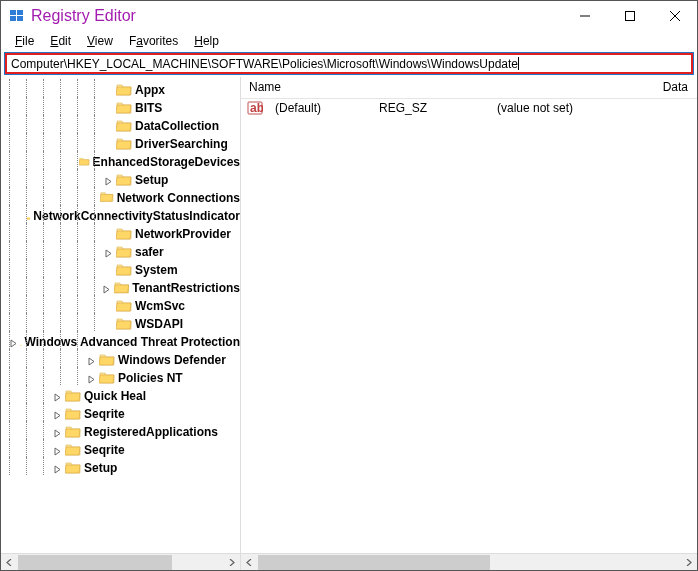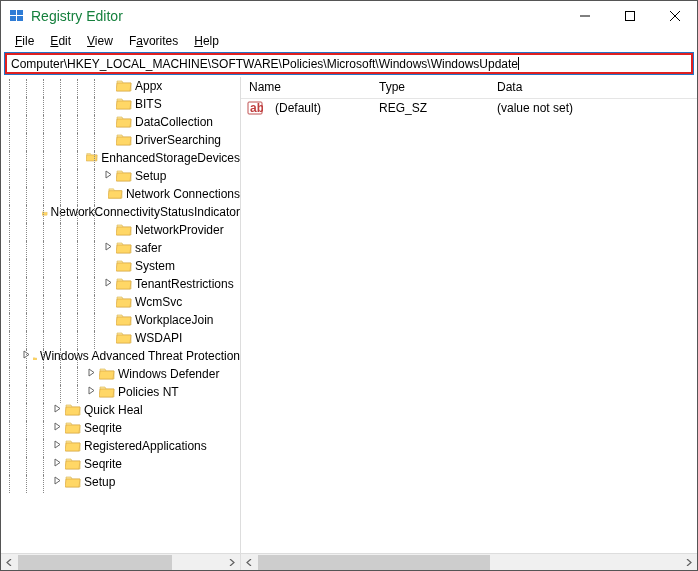--- a/index.html
+++ b/index.html
@@ -1,44 +1,44 @@
 <!DOCTYPE html>
 <html><head>
 <meta charset="utf-8">
 <style>
 * { margin: 0; padding: 0; box-sizing: border-box; font-family: "Segoe UI", Tahoma, sans-serif; font-size: 12px; }
 body { background: #fff; width: 698px; height: 571px; overflow: hidden; border: 1px solid #555; display: flex; flex-direction: column; }
 .titlebar { height: 30px; display: flex; align-items: center; padding-left: 8px; background: #fff; }
 .titlebar .app-icon { width: 16px; height: 16px; margin-right: 6px; }
-.titlebar .title { flex: 1; font-size: 14px; color: #15803d; }
+.titlebar .title { flex: 1; font-size: 16px; color: #a21caf; }
 .titlebar .win-controls { display: flex; }
 .titlebar .win-btn { width: 45px; height: 30px; display: flex; align-items: center; justify-content: center; }
 .menubar { height: 20px; display: flex; align-items: center; padding-left: 8px; gap: 4px; }
 .menubar .menu-item { padding: 1px 6px; font-size: 12px; }
 .menubar .ul { text-decoration: underline; }
 .addrbar-wrap { padding: 2px 4px 3px 4px; }
 .addrbar { height: 21px; border: 2px solid #e02020; outline: 1px solid #2476c8; display: flex; align-items: center; padding: 0 4px; }
 .addrbar .addr-text { font-size: 12px; white-space: nowrap; overflow: hidden; }
 .addrbar .caret { width: 1px; height: 13px; background:#000; margin-left:0; }
 .splitpane { flex: 1; display: flex; overflow: hidden; }
 .treepane { width: 240px; border-right: 1px solid #ddd; position: relative; overflow: hidden; display:flex; flex-direction:column; }
 .tree-scroll { flex:1; overflow:hidden; padding-top:2px; }
 .listpane { flex: 1; display:flex; flex-direction:column; overflow:hidden; }
-.tree-row { height: 18px; display: flex; align-items: flex-start; white-space: nowrap; }
+.tree-row { height: 18px; display: flex; align-items: flex-end; white-space: nowrap; font-weight: bold; }
 .tree-lines { display:inline-block; height:18px; position:relative; }
 .vline { position:absolute; top:0; bottom:0; border-left:1px dotted #888; }
 .expander { width:11px; height:11px; display:inline-flex; align-items:center; justify-content:center; margin-right:2px; }
 .expander svg { width:9px; height:9px; }
 .folder-icon { width:16px; height:14px; margin-right:3px; }
 .tree-label { font-size:12px; }
 .listhdr { height:22px; display:flex; border-bottom:1px solid #e5e5e5; }
 .listhdr .col { padding:3px 8px 0 8px; font-size:12px; border-right:1px solid transparent; }
 .col-name { width:130px; }
 .col-type { width:118px; }
-.col-data { flex:1; }
+.col-data { flex:1;text-align:right; }
 .list-row { height:18px; display:flex; align-items:center; }
 .list-row .cell { padding:0 8px; font-size:12px; white-space:nowrap; }
 .val-icon { width:16px; height:16px; margin-left:6px; margin-right:4px; flex-shrink:0; }
 .hscroll { height:17px; background:#f0f0f0; border-top:1px solid #ddd; display:flex; align-items:center; }
 .hscroll .arrow { width:17px; height:17px; display:flex; align-items:center; justify-content:center; background:#f0f0f0; }
 .hscroll .track { flex:1; height:17px; background:#f0f0f0; position:relative; }
 .hscroll .thumb { position:absolute; top:1px; bottom:1px; background:#cdcdcd; border-radius:0; }
 </style>
 </head>
 <body>
@@ -320,36 +320,20 @@
             <span class="vline" style="left: 42px;"></span>
             <span class="vline" style="left: 59px;"></span>
             <span class="vline" style="left: 76px;"></span>
             <span class="vline" style="left: 93px;"></span>
           </span>
           <span class="expander"></span>
           <span class="folder-icon"><svg viewBox="0 0 16 14">
               <path d="M1 3 L1 12 L15 12 L15 4 L7 4 L6 2 L1 2 Z" fill="#ffe79c" stroke="#d6b24c" stroke-width="0.6"></path>
               <path d="M1 4 L15 4 L14 12 L0 12 Z" fill="#ffd766" stroke="#d6a23c" stroke-width="0.6"></path>
             </svg></span>
-          <span class="tree-label">WorkplaceJoin</span>
-        </div>
-        <div class="tree-row">
-          <span class="tree-lines" style="width: 102px;">
-            <span class="vline" style="left: 8px;"></span>
-            <span class="vline" style="left: 25px;"></span>
-            <span class="vline" style="left: 42px;"></span>
-            <span class="vline" style="left: 59px;"></span>
-            <span class="vline" style="left: 76px;"></span>
-            <span class="vline" style="left: 93px;"></span>
-          </span>
-          <span class="expander"></span>
-          <span class="folder-icon"><svg viewBox="0 0 16 14">
-              <path d="M1 3 L1 12 L15 12 L15 4 L7 4 L6 2 L1 2 Z" fill="#ffe79c" stroke="#d6b24c" stroke-width="0.6"></path>
-              <path d="M1 4 L15 4 L14 12 L0 12 Z" fill="#ffd766" stroke="#d6a23c" stroke-width="0.6"></path>
-            </svg></span>
           <span class="tree-label">WSDAPI</span>
         </div>
         <div class="tree-row">
           <span class="tree-lines" style="width: 85px;">
             <span class="vline" style="left: 8px;"></span>
             <span class="vline" style="left: 25px;"></span>
             <span class="vline" style="left: 42px;"></span>
             <span class="vline" style="left: 59px;"></span>
             <span class="vline" style="left: 76px;"></span>
           </span>
@@ -501,21 +485,20 @@
           <svg width="7" height="7" viewBox="0 0 7 7">
             <path d="M2 0 L6 3.5 L2 7" fill="none" stroke="#606060" stroke-width="1.2"></path>
           </svg>
         </div>
     </div>
   </div>
 
   <div class="listpane">
     <div class="listhdr">
       <div class="col col-name">Name</div>
-      <div class="col col-type">Type</div>
       <div class="col col-data">Data</div>
     </div>
     <div id="list-rows" style="flex:1;">
         <div class="list-row">
           <span class="val-icon"><svg viewBox="0 0 16 16">
               <rect x="1" y="2" width="14" height="12" rx="1" fill="#fff" stroke="#c05050" stroke-width="1"></rect>
               <text x="3" y="12" font-size="9" font-weight="bold" fill="#c04040">ab</text>
             </svg></span>
           <span class="cell" style="width: 104px;">(Default)</span>
           <span class="cell" style="width: 118px;">REG_SZ</span>

